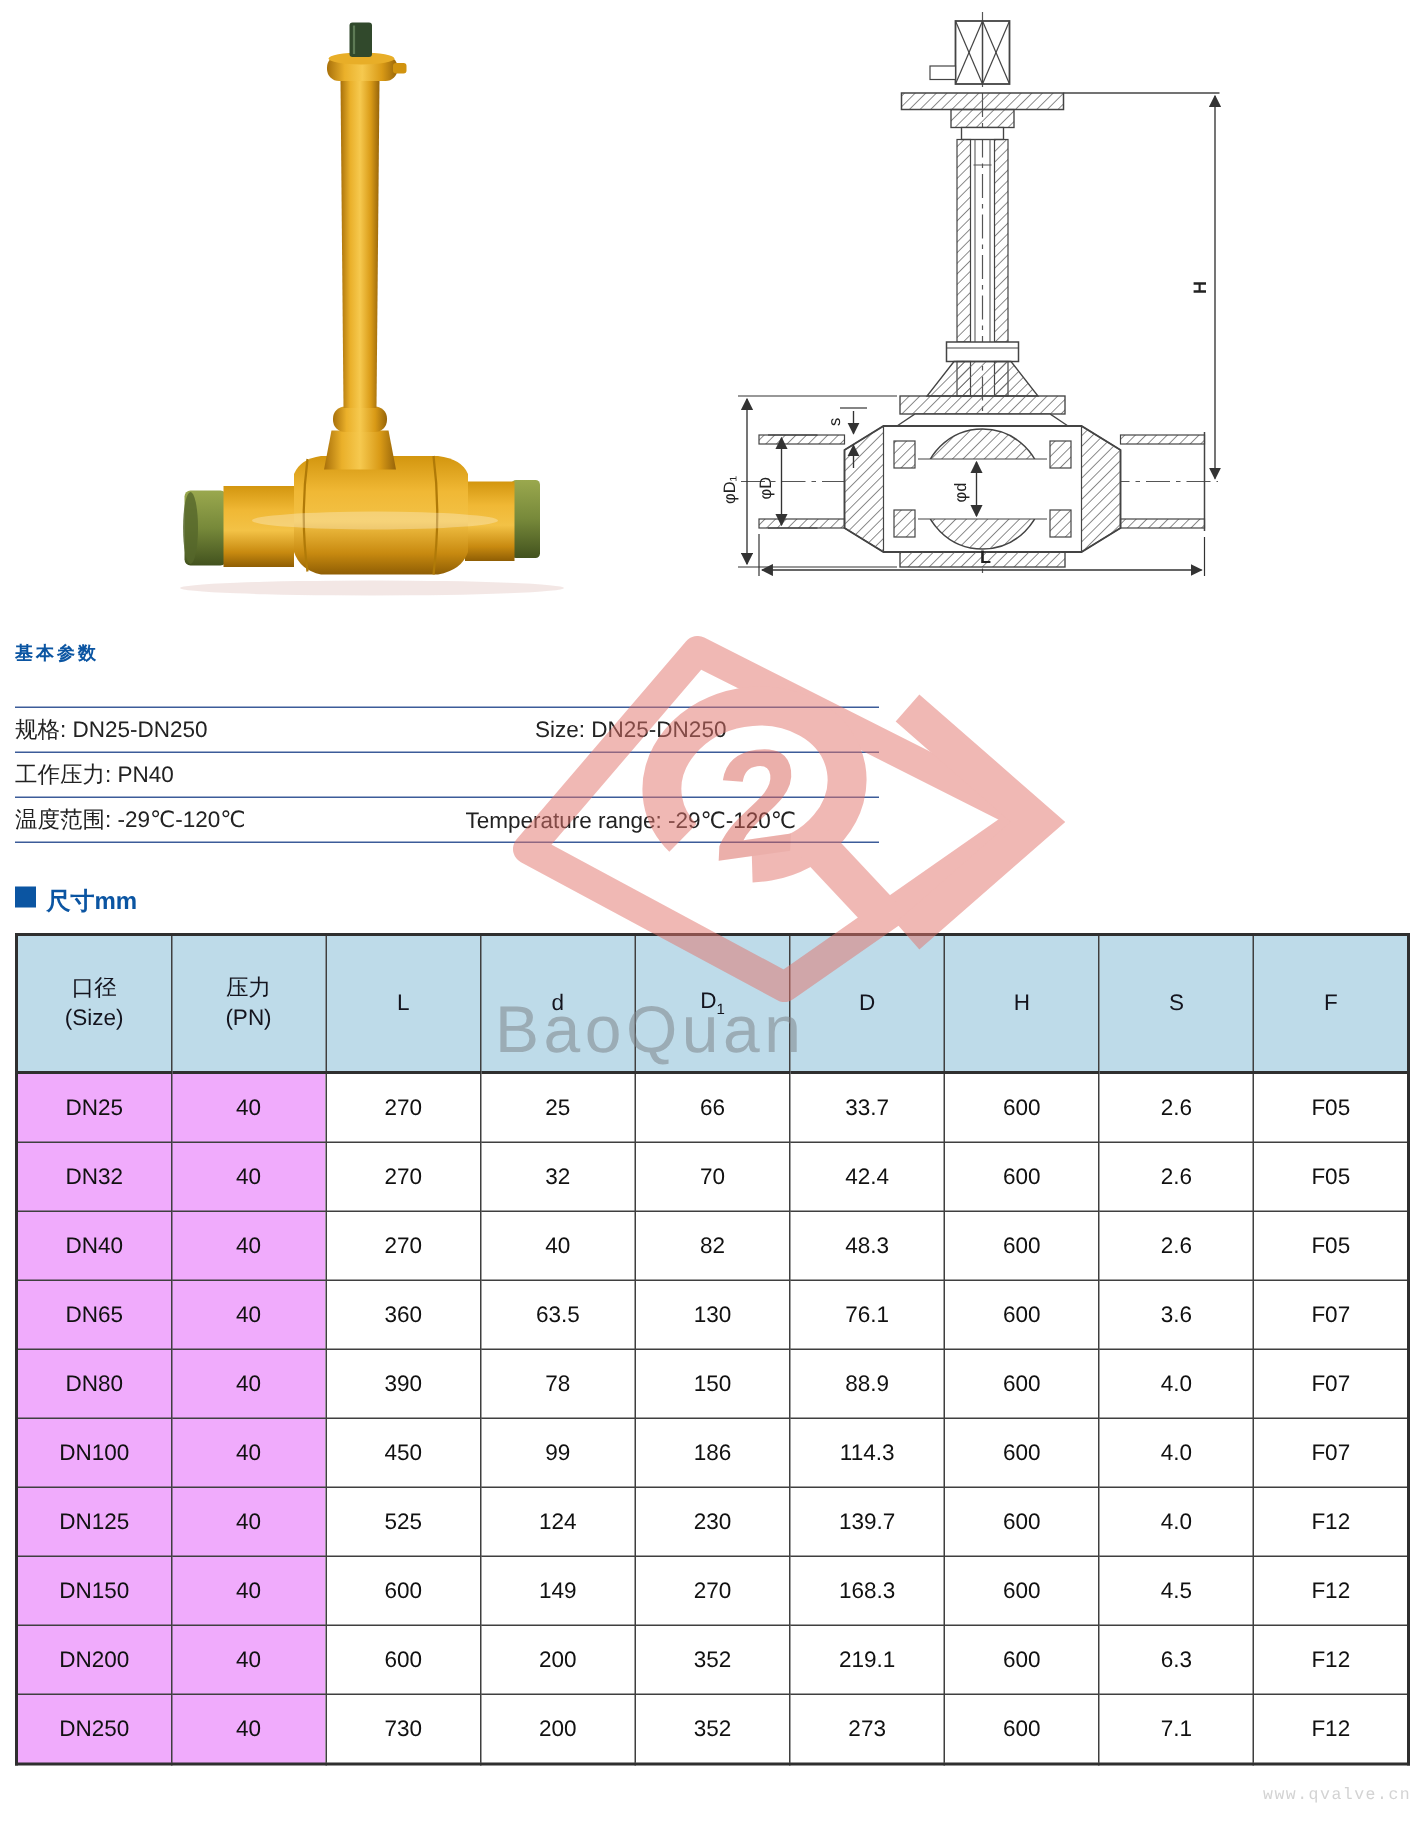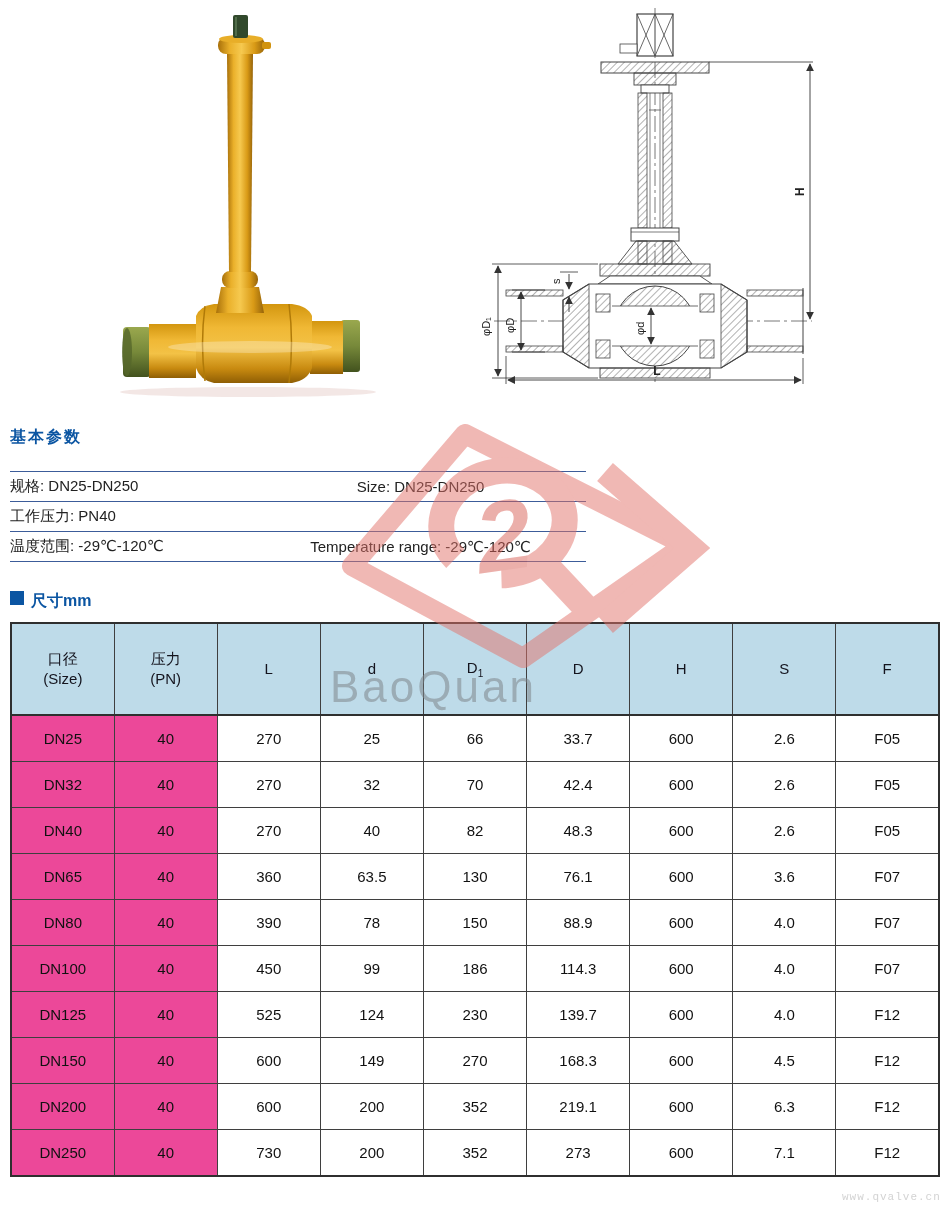--- a/index.html
+++ b/index.html
@@ -4,21 +4,21 @@
 <style>
   html,body{margin:0;padding:0;background:#fff;}
   #page{
     position:relative;width:950px;height:1217px;background:#ffffff;
     font-family:"Liberation Sans","DejaVu Sans",sans-serif;overflow:hidden;
   }
   
   .photo-wrap{position:absolute;left:100px;top:5px;width:280px;height:395px;}
   .drawing-wrap{position:absolute;left:460px;top:5px;width:370px;height:390px;}
   
-  .basic-heading{position:absolute;left:10px;top:427px;margin:0;font-size:16px;font-weight:bold;color:#0b55a2;letter-spacing:2px;}
+  .basic-heading{position:absolute;left:10px;top:427px;margin:0;font-size:12px;font-weight:bold;color:#0b55a2;letter-spacing:2px;}
   .params{position:absolute;left:10px;top:471px;width:576px;border-top:1px solid #3c5c99;}
   .param-row{height:29px;border-bottom:1px solid #3c5c99;display:flex;align-items:center;font-size:15px;color:#222;}
   .param-row .cn{width:245px;}
   .param-row .en{flex:1;text-align:center;}
   
   .dim-heading{position:absolute;left:10px;top:591px;margin:0;display:flex;align-items:flex-start;gap:7px;font-size:16px;font-weight:bold;color:#0b55a2;}
   .dim-heading .sq{width:14px;height:14px;background:#0b55a2;display:inline-block;}
   
   #dim-table{
     position:absolute;left:10px;top:622px;width:930px;
@@ -26,21 +26,21 @@
     border:2px solid #2f2f2f;font-size:15px;color:#111;
   }
   #dim-table th{
     background:#bedbe9;height:88px;font-weight:normal;color:#14141e;
     border:1px solid #3f3f3f;border-bottom:2px solid #2f2f2f;
     text-align:center;vertical-align:middle;line-height:1.35;
   }
   #dim-table td{
     height:43px;border:1px solid #3f3f3f;text-align:center;vertical-align:middle;background:#fff;
   }
-  #dim-table td.shade{background:#ec4899;}
+  #dim-table td.shade{background:#f0abfc;}
   #dim-table sub{font-size:10px;}
   
   .logo-watermark{position:absolute;left:338px;top:424px;width:372px;height:244px;opacity:.5;z-index:4;pointer-events:none;}
   .brand-watermark{
     position:absolute;left:330px;top:662px;z-index:5;pointer-events:none;
     font-size:44px;letter-spacing:3px;color:#7f868c;opacity:.55;
   }
   .site-watermark{
     position:absolute;left:842px;top:1191px;z-index:5;pointer-events:none;
     font-family:"Liberation Mono","DejaVu Sans Mono",monospace;font-size:11px;letter-spacing:1px;color:#d3d3d3;

